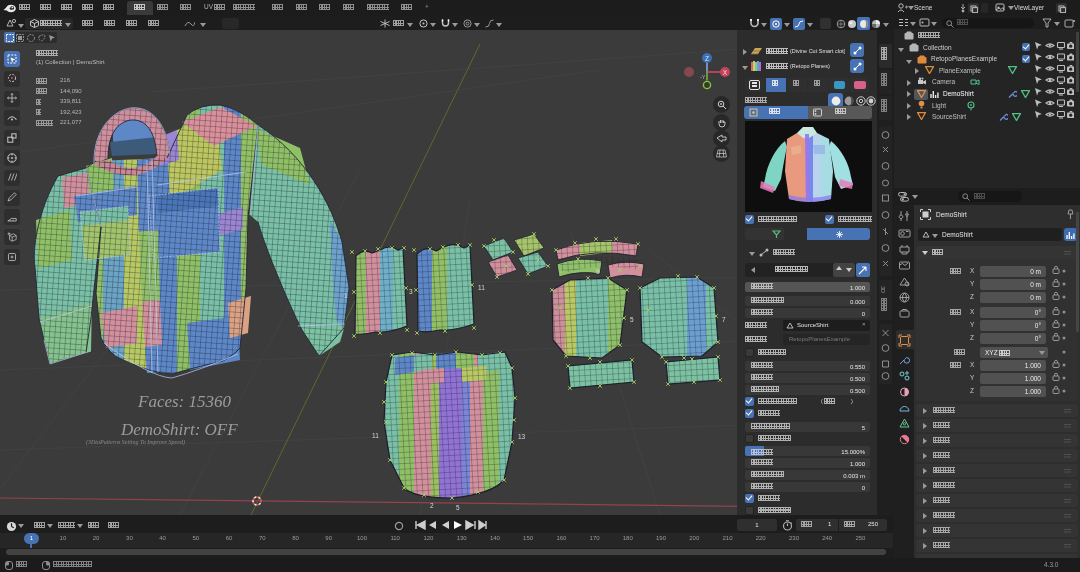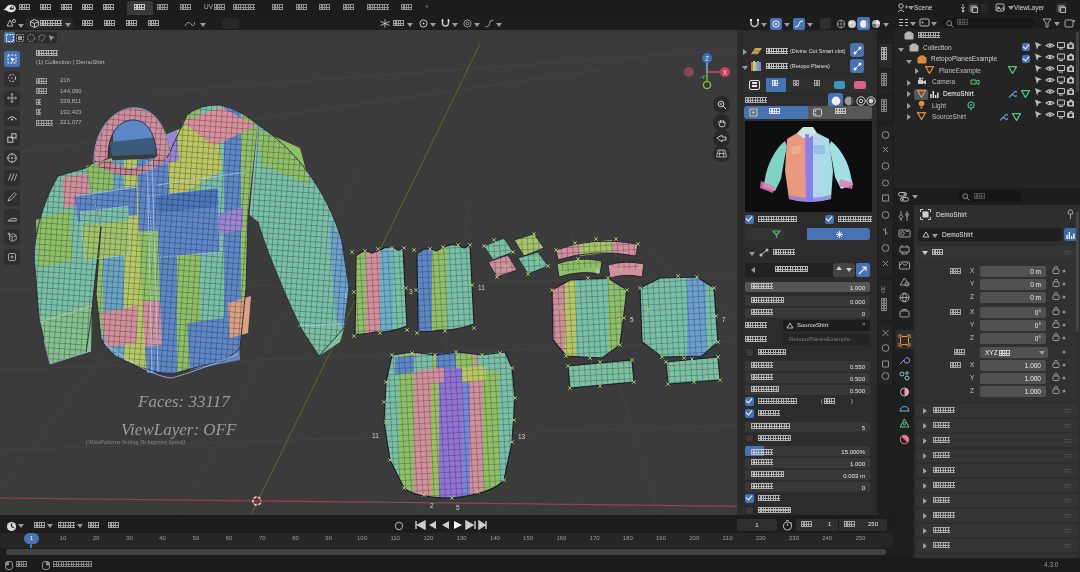--- a/index.html
+++ b/index.html
@@ -636,22 +636,22 @@
       <span class="abs txt" style="left:60px;top:68px;font-size:6px;color:#b5b5b5;">339,811</span>
 <span class="abs zh" style="left:36px;top:79px;width:5px;height:6px;color:#b5b5b5;"></span>
       <span class="abs txt" style="left:60px;top:78.5px;font-size:6px;color:#b5b5b5;">192,423</span>
 <span class="abs zh" style="left:36px;top:89.5px;width:17px;height:6px;color:#b5b5b5;"></span>
       <span class="abs txt" style="left:60px;top:89px;font-size:6px;color:#b5b5b5;">221,077</span>
 
 <div class="abs" style="left:859px;top:2px;width:30px;height:10px;background:#2b2b2b;border-radius:3px;"></div>
 <span class="abs zh" style="left:864px;top:4px;width:11px;height:6px;color:#c0c0c0;"></span>
       <span class="abs caret" style="left:879px;top:6px;"></span>
 
-<div class="abs" style="left:138px;top:362px;width:300px;color:#9b9b9b;font-family:'Liberation Serif',serif;font-style:italic;font-size:17px;">Faces: 33117</div>
-<div class="abs" style="left:121px;top:390px;width:300px;color:#9b9b9b;font-family:'Liberation Serif',serif;font-style:italic;font-size:17px;">ViewLayer: OFF</div>
+<div class="abs" style="left:138px;top:362px;width:300px;color:#9b9b9b;font-family:'Liberation Serif',serif;font-style:italic;font-size:17px;">Faces: 15360</div>
+<div class="abs" style="left:121px;top:390px;width:300px;color:#9b9b9b;font-family:'Liberation Serif',serif;font-style:italic;font-size:17px;">DemoShirt: OFF</div>
 <div class="abs" style="left:86px;top:409px;width:300px;color:#8c8c8c;font-family:'Liberation Serif',serif;font-style:italic;font-size:6px;">(3DtoPatterns Setting To Improve Speed)</div>
 
 <svg class="abs" style="left:680px;top:16px;" width="56" height="48" viewBox="0 0 56 48">
   <line x1="27" y1="26" x2="27" y2="14" stroke="#7a9dc9" stroke-width="1.8"></line>
   <line x1="27" y1="26" x2="43" y2="26" stroke="#c3445a" stroke-width="1.8"></line>
   <line x1="27" y1="26" x2="27" y2="36" stroke="#71a33c" stroke-width="1.8"></line>
   <circle cx="27" cy="12" r="5" fill="#3b6fb7"></circle>
         <text x="27" y="14.5" text-anchor="middle" font-size="6.5" fill="#dfe8f2" font-family="Liberation Sans">Z</text>
   <circle cx="45" cy="26" r="5" fill="#c3445a"></circle>
         <text x="45" y="28.5" text-anchor="middle" font-size="6.5" fill="#f2dfe2" font-family="Liberation Sans">X</text>

